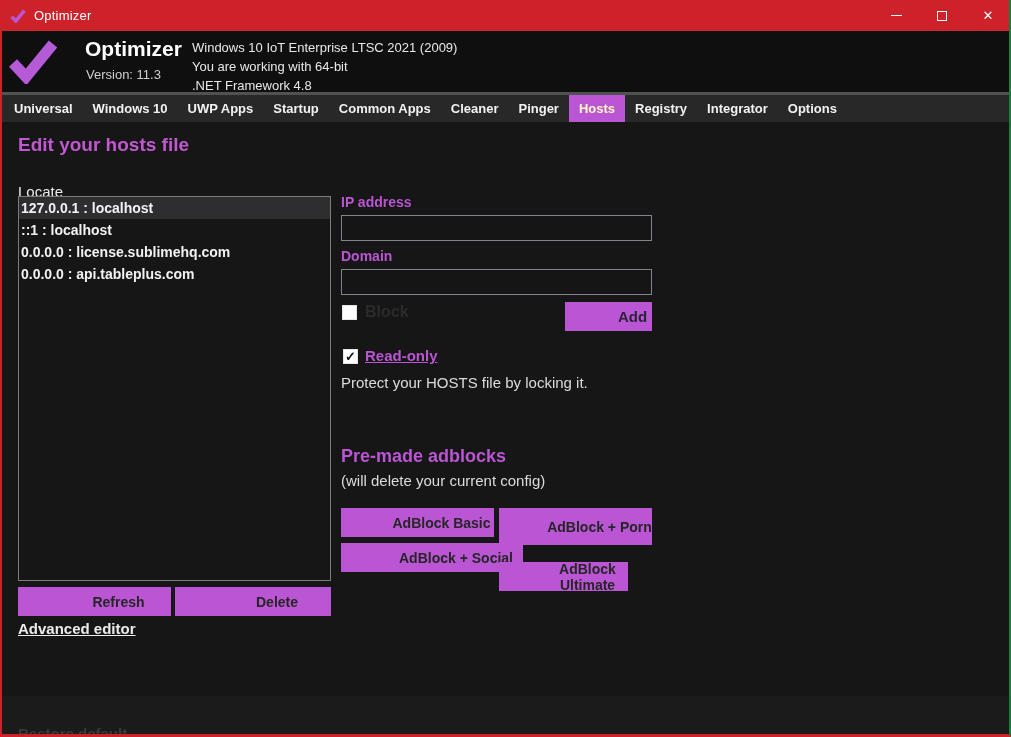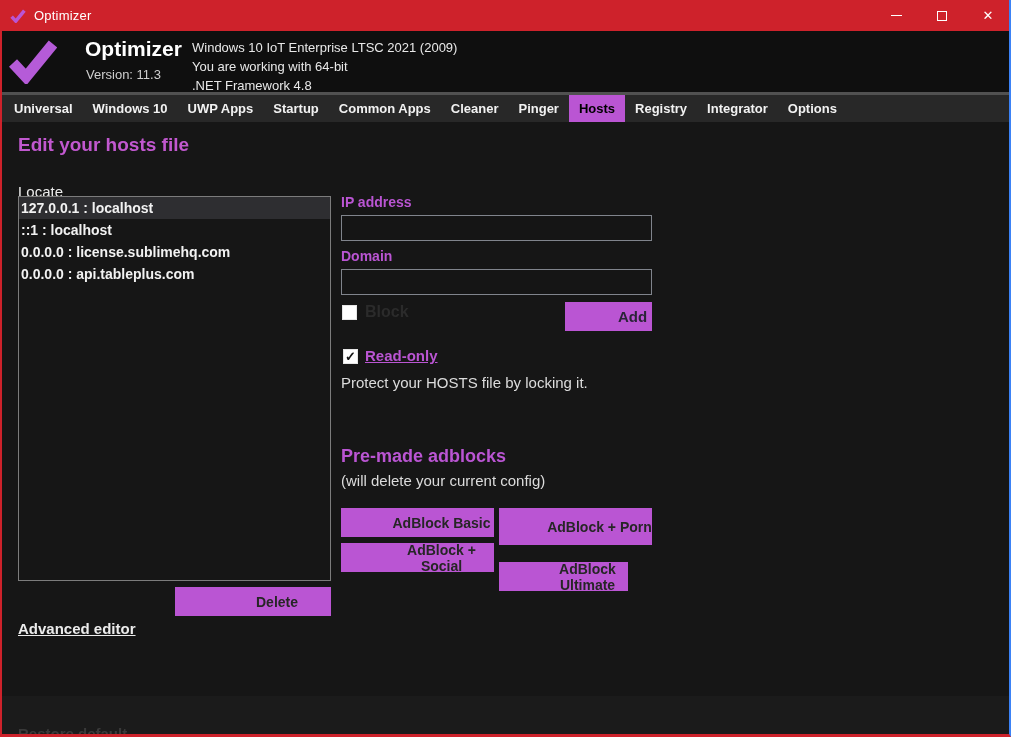--- a/index.html
+++ b/index.html
@@ -2,21 +2,21 @@
 <html><head>
 <meta charset="utf-8">
 <style>
   * { margin:0; padding:0; box-sizing:border-box; }
   html,body { background:#333; }
   body { font-family:"Liberation Sans", sans-serif; }
 
   .window {
     position:relative; width:1011px; height:737px;
     background:#161616; overflow:hidden;
-    border-left:2px solid #CE222B; border-right:2px solid #3b82f6; border-bottom:3px solid #CE222B;
+    border-left:2px solid #CE222B; border-right:2px solid #15803d; border-bottom:3px solid #CE222B;
   }
 
   
   .titlebar {
     position:absolute; left:-2px; top:0; width:1011px; height:31px;
     background:#CE222B; display:flex; align-items:center;
   }
   .titlebar .tb-check { margin-left:10px; display:flex; align-items:center; }
   .titlebar .tb-title { color:#fff; font-size:13px; margin-left:8px; letter-spacing:.2px; }
   .tb-buttons { margin-left:auto; display:flex; height:100%; }
@@ -41,21 +41,21 @@
 
   
   .tabbar {
     position:absolute; left:-2px; top:95px; width:1011px; height:27px;
     background:#282828; display:flex; align-items:stretch; padding-left:4px;
   }
   .tab {
     display:flex; align-items:center; padding:0 10px;
     color:#f2f2f2; font-size:13px; font-weight:600; cursor:pointer; white-space:nowrap;
   }
-  .tab.selected { background:#BA55D3; color:#000000; }
+  .tab.selected { background:#BA55D3; color:#fef9c3; }
   .page-heading { position:absolute; left:16px; top:134px; font-size:19px; font-weight:600; color:#C158CF; }
   .locate-link { position:absolute; left:16px; top:161px; font-size:15px; color:#ececec; text-decoration:underline; cursor:pointer;margin-top:22px; }
 
   .hosts-list {
     position:absolute; left:16px; top:196px; width:313px; height:385px;
     border:1px solid #7c7c7c; background:#161616; overflow:hidden;
   }
   .host-item {
     height:22px; line-height:22px; padding-left:2px;
     color:#f2f2f2; font-size:14px; font-weight:600; white-space:nowrap; cursor:default;
@@ -81,21 +81,21 @@
     position:absolute; background:#BA55D3; color:#262626; border:none;
     font-family:"Liberation Sans", sans-serif; font-size:14px; font-weight:bold;
     display:flex; align-items:center; justify-content:center; cursor:pointer;padding-left:48px;
   }
   .btn-add { left:563px; top:302px; width:87px; height:29px; color:#2a2438; font-size:15px; }
 
   .adblock-heading { position:absolute; left:339px; top:446px; font-size:18px; font-weight:bold; color:#BA55D3; }
   .adblock-sub { position:absolute; left:339px; top:472px; font-size:15px; color:#dcdcdc; }
   .btn-ab1 { left:339px; top:508px; width:153px; height:29px; }
   .btn-ab2 { left:497px; top:508px; width:153px; height:37px; }
-  .btn-ab3 { left:339px; top:543px; width:153px; height:29px; }
+  .btn-ab3 { left:339px; top:543px; width:182px; height:29px; }
   .btn-ab4 { left:497px; top:562px; width:129px; height:29px; }
 
   .btn-refresh { left:16px; top:587px; width:153px; height:29px; }
   .btn-delete  { left:173px; top:587px; width:156px; height:29px; }
 
   .advanced-link { position:absolute; left:16px; top:620px; font-size:15px; font-weight:bold; color:#ececec; text-decoration:underline; cursor:pointer; }
 
   .footer { position:absolute; left:-2px; top:696px; width:1011px; height:41px; background:#1B1B1B; }
   .restore-label { position:absolute; left:18px; top:13px; font-size:15px; font-weight:bold; color:#3A3A3A; cursor:pointer;margin-top:16px; }
 </style>
@@ -180,20 +180,21 @@
   <div class="readonly-label">Read-only</div>
   <div class="protect-text">Protect your HOSTS file by locking it.</div>
 
   <div class="adblock-heading">Pre-made adblocks</div>
   <div class="adblock-sub">(will delete your current config)</div>
   <button class="btn btn-ab1">AdBlock Basic</button>
   <button class="btn btn-ab2">AdBlock + Porn</button>
   <button class="btn btn-ab3">AdBlock + Social</button>
   <button class="btn btn-ab4">AdBlock Ultimate</button>
 
+  <button class="btn btn-refresh">Refresh</button>
   <button class="btn btn-delete">Delete</button>
   <div class="advanced-link">Advanced editor</div>
 
   <div class="footer">
     <div class="restore-label">Restore default</div>
   </div>
 
 </div>
 
 </body></html>

